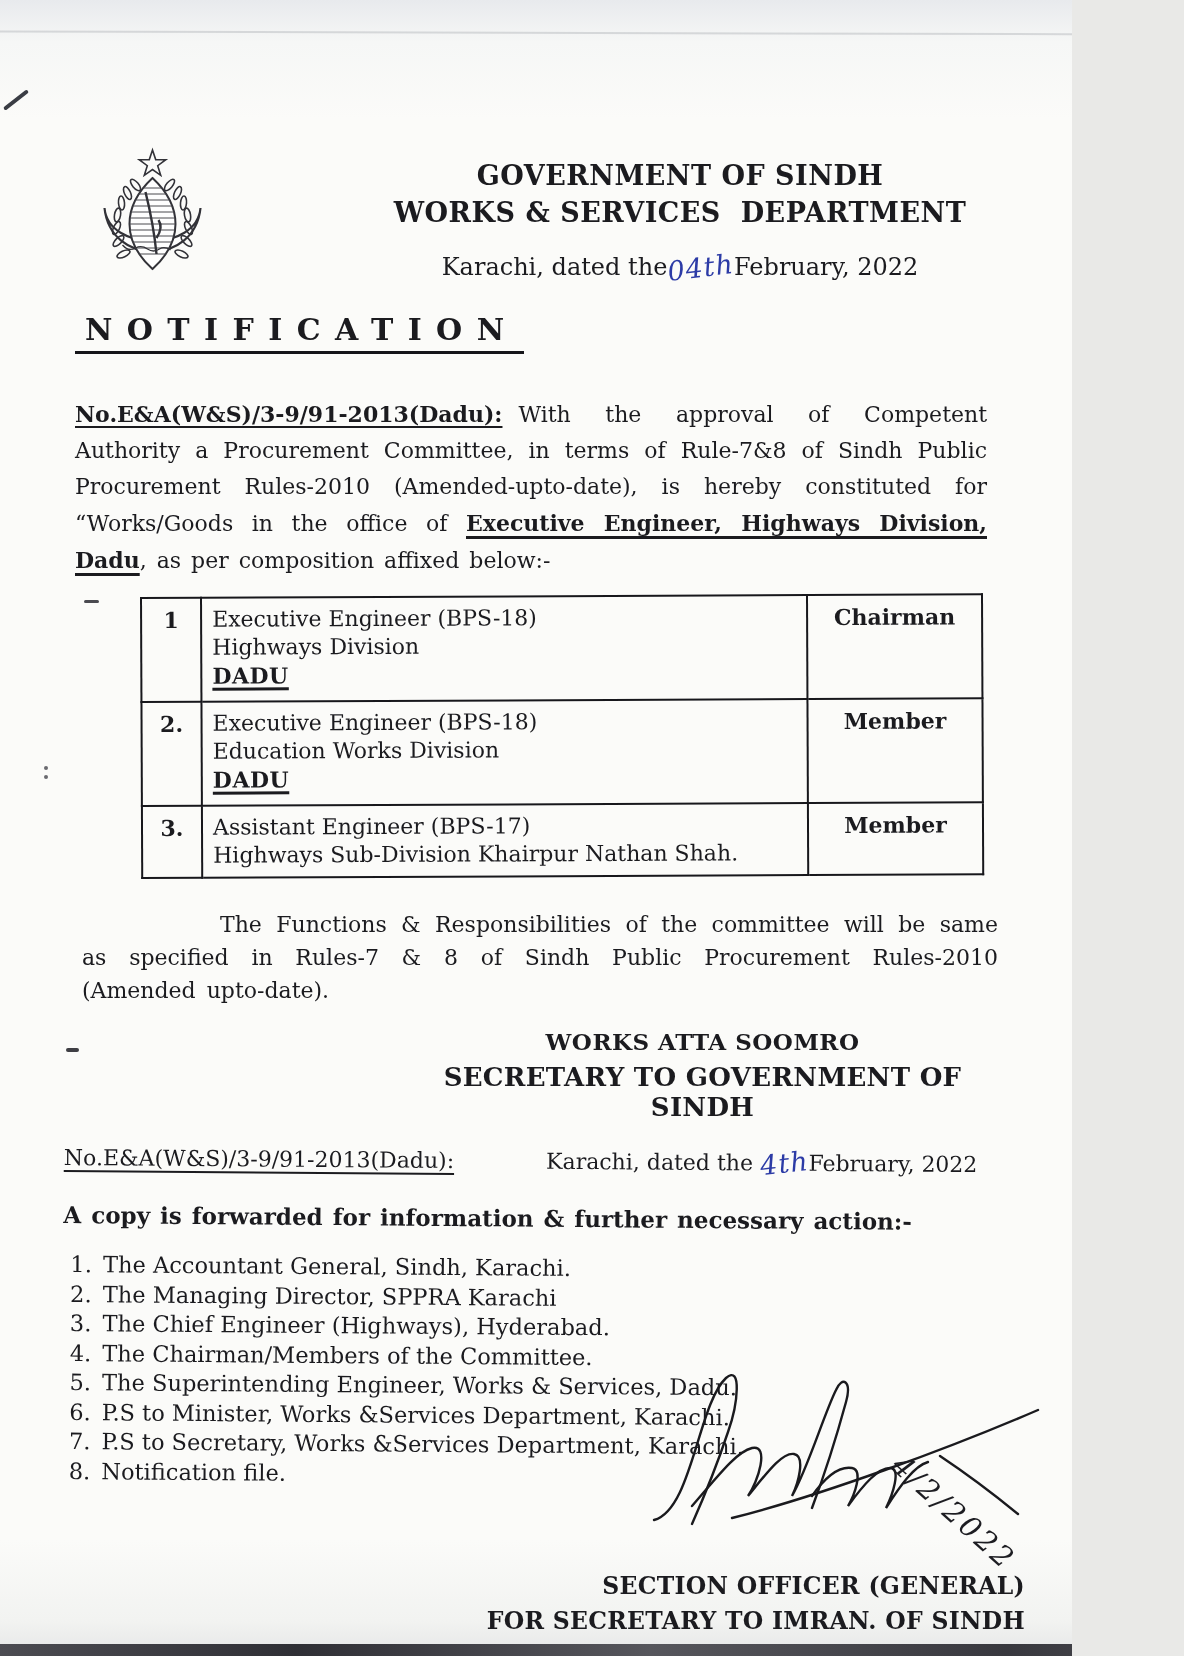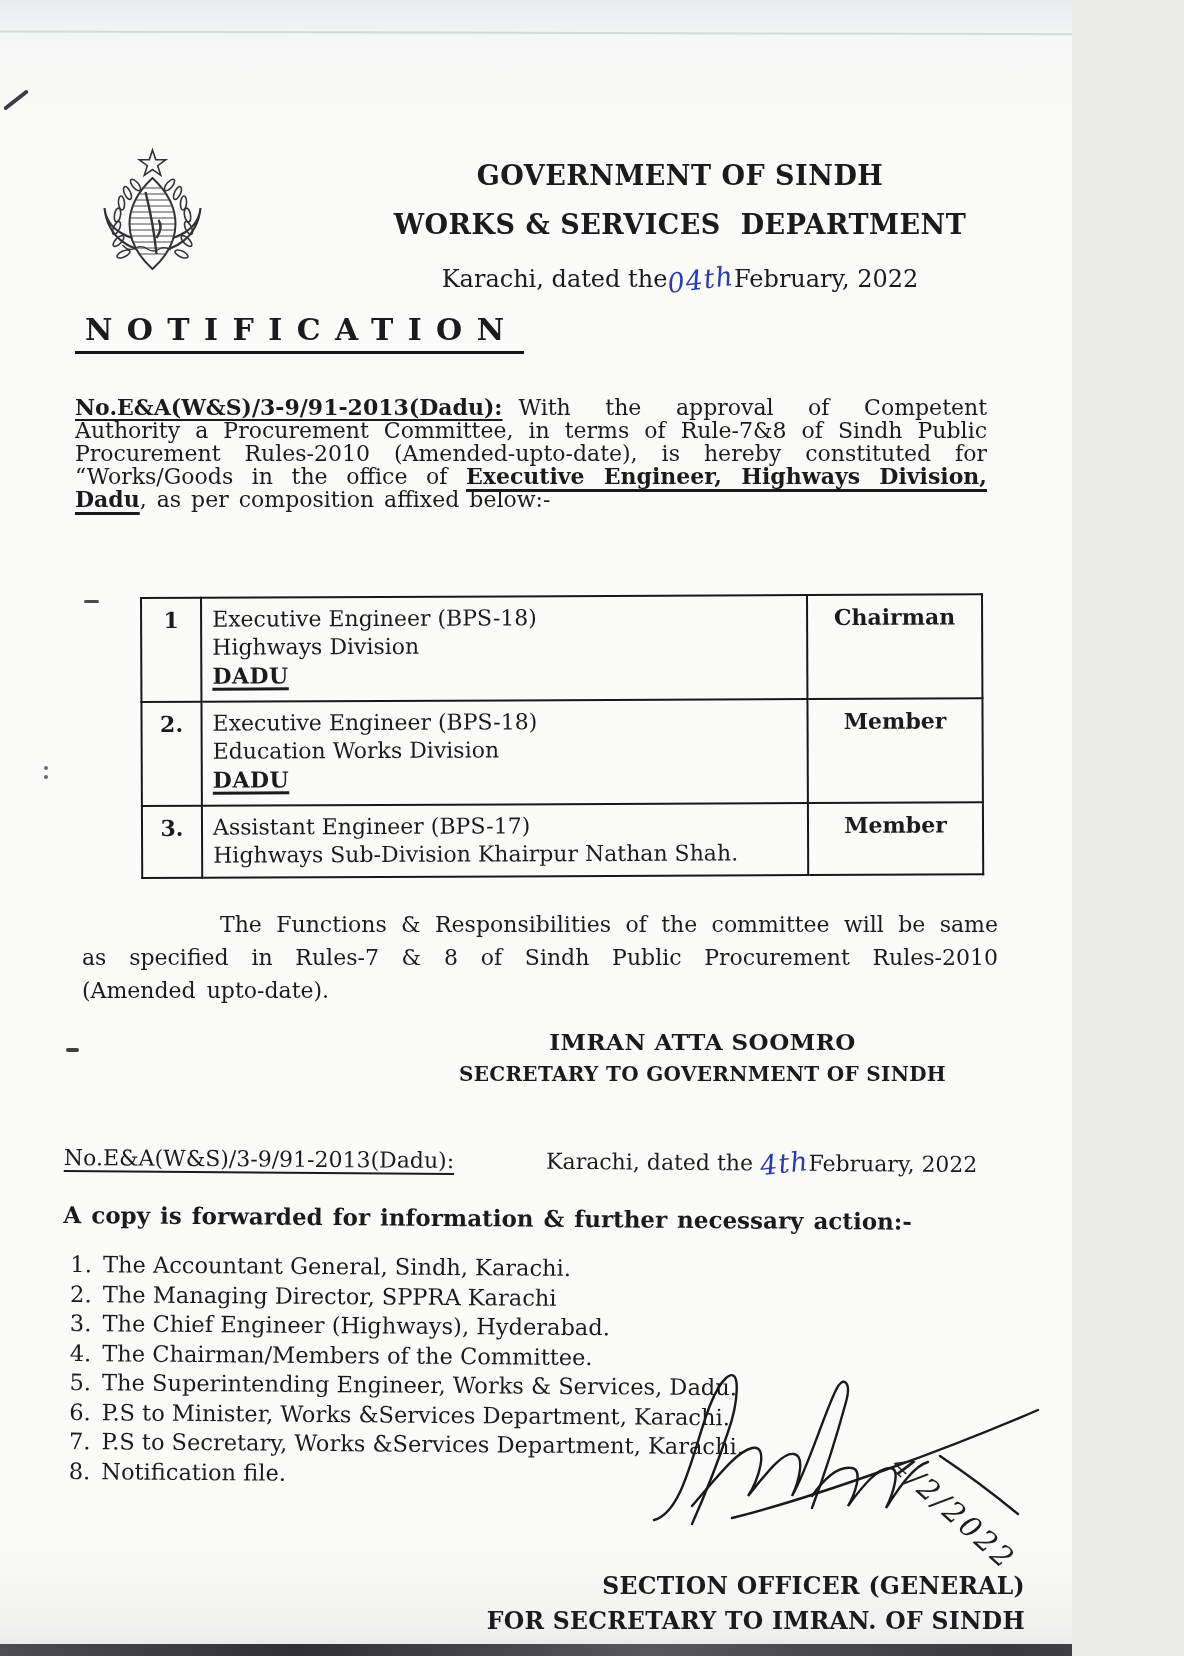--- a/index.html
+++ b/index.html
@@ -16,42 +16,42 @@
   .crease{left:0;top:32px;width:1184px;height:2px;background:rgba(110,115,125,.22);transform:rotate(.15deg);}
   .pen-mark{left:1px;top:98px;width:30px;height:4px;background:#3a3d44;border-radius:3px;transform:rotate(-38deg);}
   .margin-dash-1{left:84px;top:600px;width:15px;height:3px;background:#4a4a50;border-radius:2px;}
   .margin-dash-2{left:66px;top:1048px;width:13px;height:4px;background:#3e3e44;border-radius:2px;}
   .margin-dot{left:44px;top:766px;width:4px;height:4px;background:#6a6a70;border-radius:50%;box-shadow:0 9px 0 #6a6a70;}
   .bottom-strip{left:0;top:1644px;width:1184px;height:12px;background:linear-gradient(90deg,#4c4c52,#2f2f35 25%,#56565c 55%,#38383e 85%,#4a4a50);}
   
   .emblem{left:80px;top:142px;width:145px;height:160px;opacity:.92;}
   .header-block{left:350px;top:160px;width:660px;text-align:center;}
   .org-line{font-size:27px;font-weight:bold;letter-spacing:.5px;white-space:pre-wrap;}
-  .org-line + .org-line{margin-top:18px;}
+  .org-line + .org-line{margin-top:6px;}
   .date-line{margin-top:22px;font-size:24px;}
   .handwriting{font-style:italic;color:#2c3ba6;display:inline-block;transform:rotate(-7deg) translateY(2px);font-size:27px;letter-spacing:1px;}
   .title-wrap{left:75px;top:312px;width:912px;text-align:left;}
   .title{display:inline-block;font-size:30px;font-weight:bold;letter-spacing:.48em;border-bottom:3.5px solid #15151a;padding:0 6px 4px 10px;}
   
-  .para1{left:75px;top:396px;width:912px;font-size:22px;line-height:23px;text-align:justify;word-spacing:3px;}
+  .para1{left:75px;top:396px;width:912px;font-size:22px;line-height:36px;text-align:justify;word-spacing:3px;}
   .ref-bold{font-weight:bold;text-decoration:underline;text-decoration-thickness:2px;text-underline-offset:4px;margin-right:16px;}
   .office-bold{font-weight:bold;text-decoration:underline;text-decoration-thickness:2.5px;text-underline-offset:5px;}
   
   table.committee{left:140px;top:597px;position:absolute;border-collapse:collapse;transform:rotate(-.25deg);transform-origin:left top;}
   table.committee td{border:2.2px solid #17171c;vertical-align:top;font-size:22px;line-height:28px;padding:7px 10px;}
   td.sno{width:38px;text-align:center;font-weight:bold;}
   td.desc{width:584px;}
   td.role{width:153px;text-align:center;font-weight:bold;}
   .dadu{font-weight:bold;text-decoration:underline;text-decoration-thickness:2.5px;text-underline-offset:4px;letter-spacing:.5px;}
   .row-tall td{height:88px;}
   .para2{left:70px;top:896px;width:916px;font-size:22px;line-height:33px;text-align:justify;text-indent:138px;word-spacing:4px;}
   
   .sig1{left:430px;top:1028px;width:545px;text-align:center;}
   .sig1-name{font-size:23px;font-weight:bold;letter-spacing:.5px;}
-  .sig1-desig{font-size:20px;font-weight:bold;margin-top:7px;letter-spacing:.3px;}
+  .sig1-desig{font-size:26px;font-weight:bold;margin-top:7px;letter-spacing:.3px;}
   
   .endorse{left:64px;top:1140px;width:950px;transform:rotate(.45deg);transform-origin:left top;}
   .ref-row{display:flex;align-items:baseline;font-size:22px;}
   .ref-underline{text-decoration:underline;text-decoration-thickness:1.8px;text-underline-offset:5px;}
   .ref-date{margin-left:92px;}
   .copy-line{margin-top:30px;font-size:23px;font-weight:bold;word-spacing:2px;}
   ol.recipients{margin:22px 0 0 0;padding-left:36px;font-size:22.5px;line-height:29.5px;}
   ol.recipients li{padding-left:4px;}
   
   .signature-svg{left:640px;top:1352px;width:500px;height:215px;z-index:5;}
@@ -164,21 +164,21 @@
           <div>Highways Sub-Division Khairpur Nathan Shah.</div>
         </td>
         <td class="role">Member</td>
       </tr>
     </tbody>
   </table>
 
   <p class="abs para2" style="margin:12px;">The Functions &amp; Responsibilities of the committee will be same as specified in Rules-7 &amp; 8 of Sindh Public Procurement Rules-2010 (Amended upto-date).</p>
 
   <div class="abs sig1">
-    <div class="sig1-name">IMRAN ATTA SOOMRO</div>
+    <div class="sig1-name">WORKS ATTA SOOMRO</div>
     <div class="sig1-desig">SECRETARY TO GOVERNMENT OF SINDH</div>
   </div>
 
   <div class="abs endorse">
     <div class="ref-row">
       <span class="ref-underline">No.E&amp;A(W&amp;S)/3-9/91-2013(Dadu):</span>
       <span class="ref-date">
         <span>Karachi, dated the</span> <span class="handwriting">4th</span><span>February, 2022</span>
       </span>
     </div>

